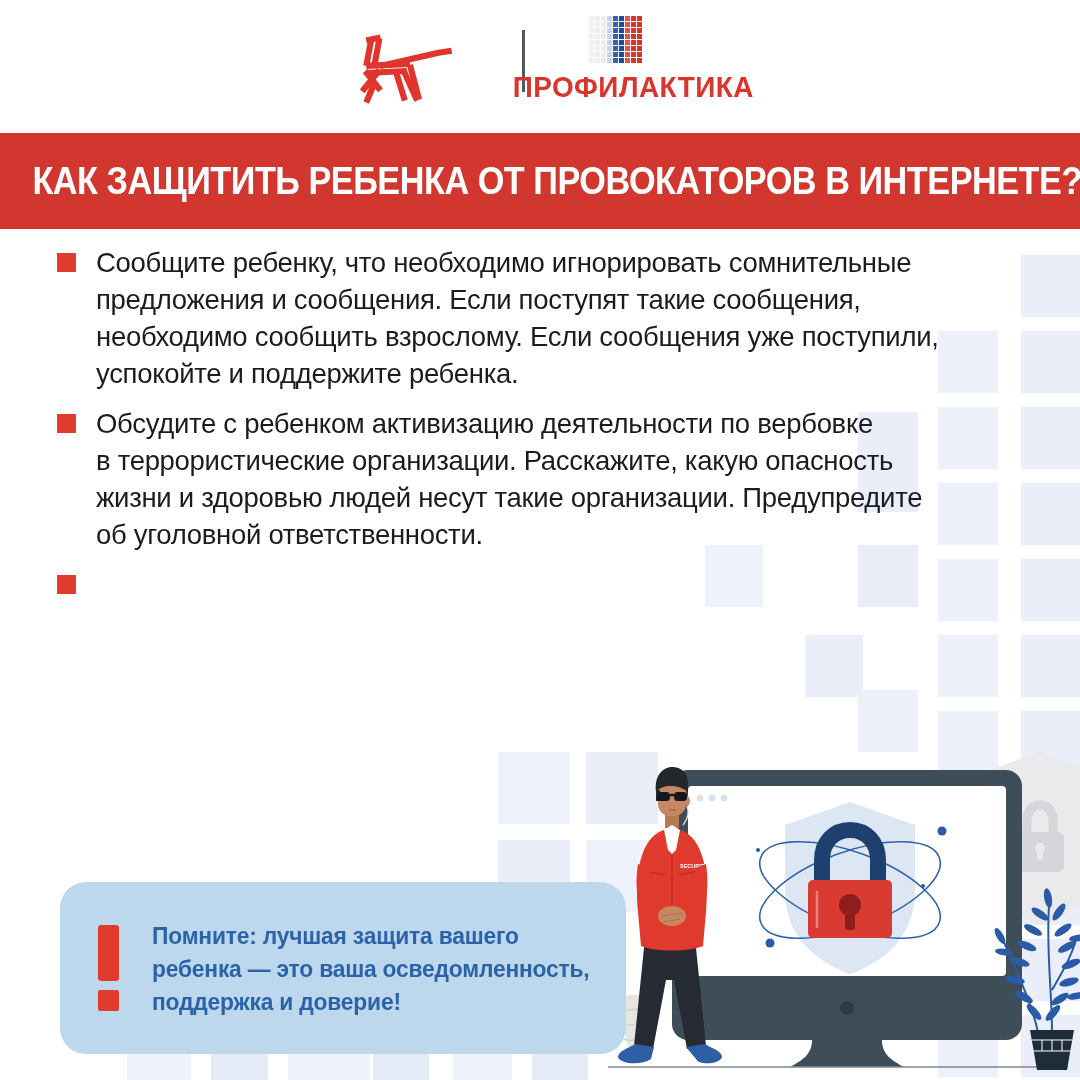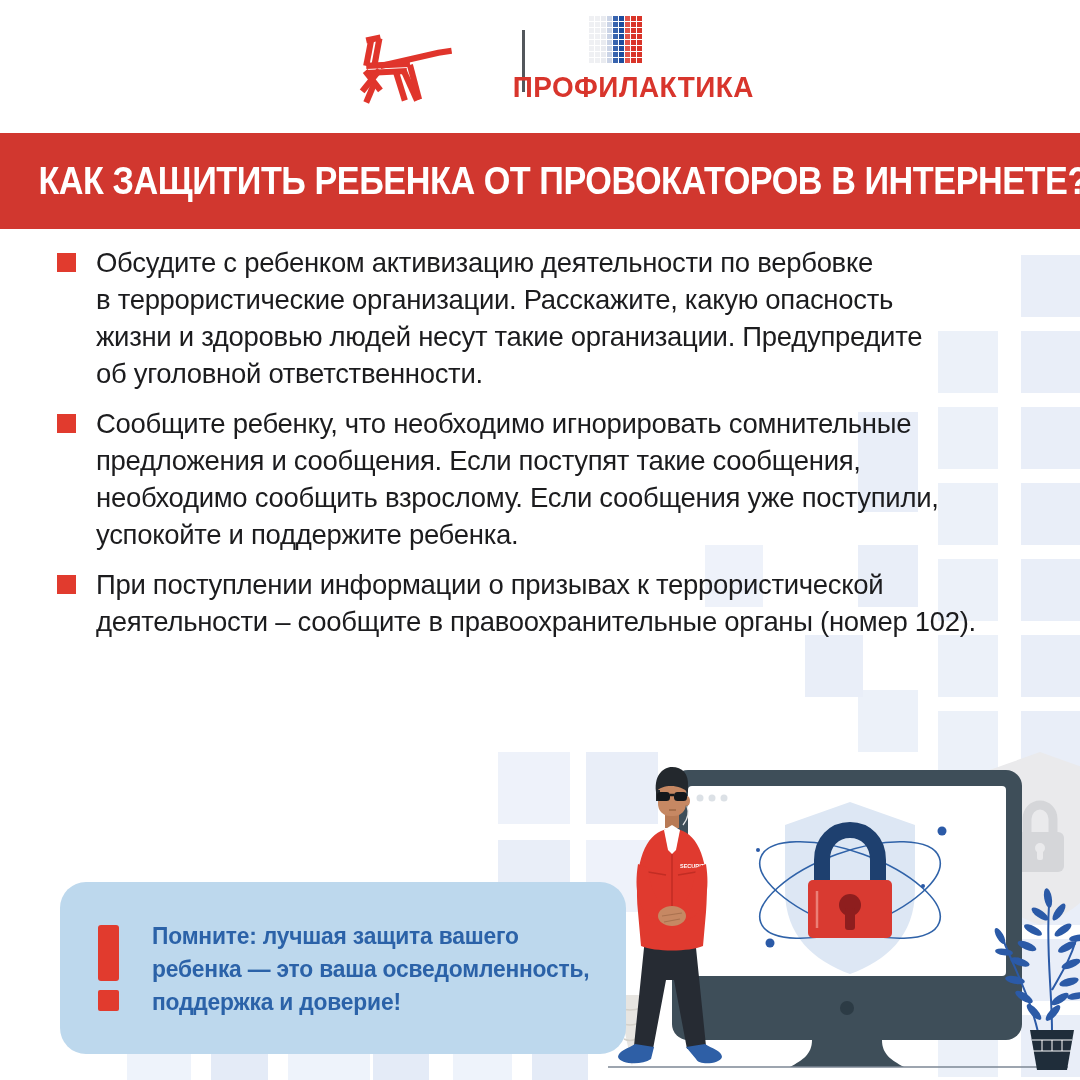--- a/index.html
+++ b/index.html
@@ -13,21 +13,21 @@
   
   .header { position:absolute; left:0; top:0; width:1080px; height:133px; background:#fff; z-index:2; }
   .brand-icon { position:absolute; left:353px; top:20px; width:122px; height:102px; }
   .hdr-divider { position:absolute; left:522px; top:30px; width:3px; height:62px; background:#53575c; }
   .logo-block { position:absolute; left:505px; top:16px; width:220px; text-align:left; }
   .logo-grid { display:grid; grid-template-columns:repeat(9,5px); grid-auto-rows:5px; gap:1px; width:53px; margin:0 auto 7px auto; }
   .logo-grid div { width:5px; height:5px; }
   .logo-title { font-size:30px; font-weight:bold; color:#d8352c; white-space:nowrap; transform:scaleX(.93); transform-origin:50% 50%; letter-spacing:.5px; }
   .logo-subtitle { font-size:19px; color:#4878b8; margin-top:3px; letter-spacing:.5px; }
   
-  .banner { position:absolute; left:0; top:133px; width:1080px; height:96px; background:#d1372f; z-index:2;padding-left:6px; }
+  .banner { position:absolute; left:0; top:133px; width:1080px; height:96px; background:#d1372f; z-index:2; }
   .banner h1 { color:#fff; font-size:38px; font-weight:bold; letter-spacing:-.5px; line-height:96px;
     white-space:nowrap; padding-left:36px; transform:scaleX(.9); transform-origin:0 50%; }
   
   .bullets { position:absolute; left:57px; top:244px; width:980px; z-index:2; list-style:none; }
   .bullets li { display:flex; margin-bottom:13px; }
   .sq { flex:0 0 19px; width:19px; height:19px; background:#e13b2e; margin:9px 20px 0 0; }
   .bullets p { font-size:27.5px; line-height:37px; color:#1c1c1e; white-space:pre; letter-spacing:-.3px; }
   
   .note { position:absolute; left:60px; top:882px; width:566px; height:172px; background:#bdd8ed;
     border-radius:26px; z-index:3; display:flex; align-items:center; padding-left:38px; }
@@ -177,36 +177,34 @@
   </div>
 </div>
 
 <div class="banner">
   <h1>КАК ЗАЩИТИТЬ РЕБЕНКА ОТ ПРОВОКАТОРОВ В ИНТЕРНЕТЕ?</h1>
 </div>
 
 <ul class="bullets">
   <li>
     <span class="sq"></span>
+    <p>Сообщите ребенку, что необходимо игнорировать сомнительные
+предложения и сообщения. Если поступят такие сообщения,
+необходимо сообщить взрослому. Если сообщения уже поступили,
+успокойте и поддержите ребенка.</p>
+  </li>
+  <li>
+    <span class="sq"></span>
     <p>Обсудите с ребенком активизацию деятельности по вербовке
 в террористические организации. Расскажите, какую опасность
 жизни и здоровью людей несут такие организации. Предупредите
 об уголовной ответственности.</p>
   </li>
   <li>
     <span class="sq"></span>
-    <p>Сообщите ребенку, что необходимо игнорировать сомнительные
-предложения и сообщения. Если поступят такие сообщения,
-необходимо сообщить взрослому. Если сообщения уже поступили,
-успокойте и поддержите ребенка.</p>
-  </li>
-  <li>
-    <span class="sq"></span>
-    <p>При поступлении информации о призывах к террористической
-деятельности – сообщите в правоохранительные органы (номер 102).</p>
   </li>
 </ul>
 
 <div class="note">
   <div class="excl">
     <div class="excl-bar"></div>
     <div class="excl-dot"></div>
   </div>
   <p>Помните: лучшая защита вашего
 ребенка — это ваша осведомленность,

